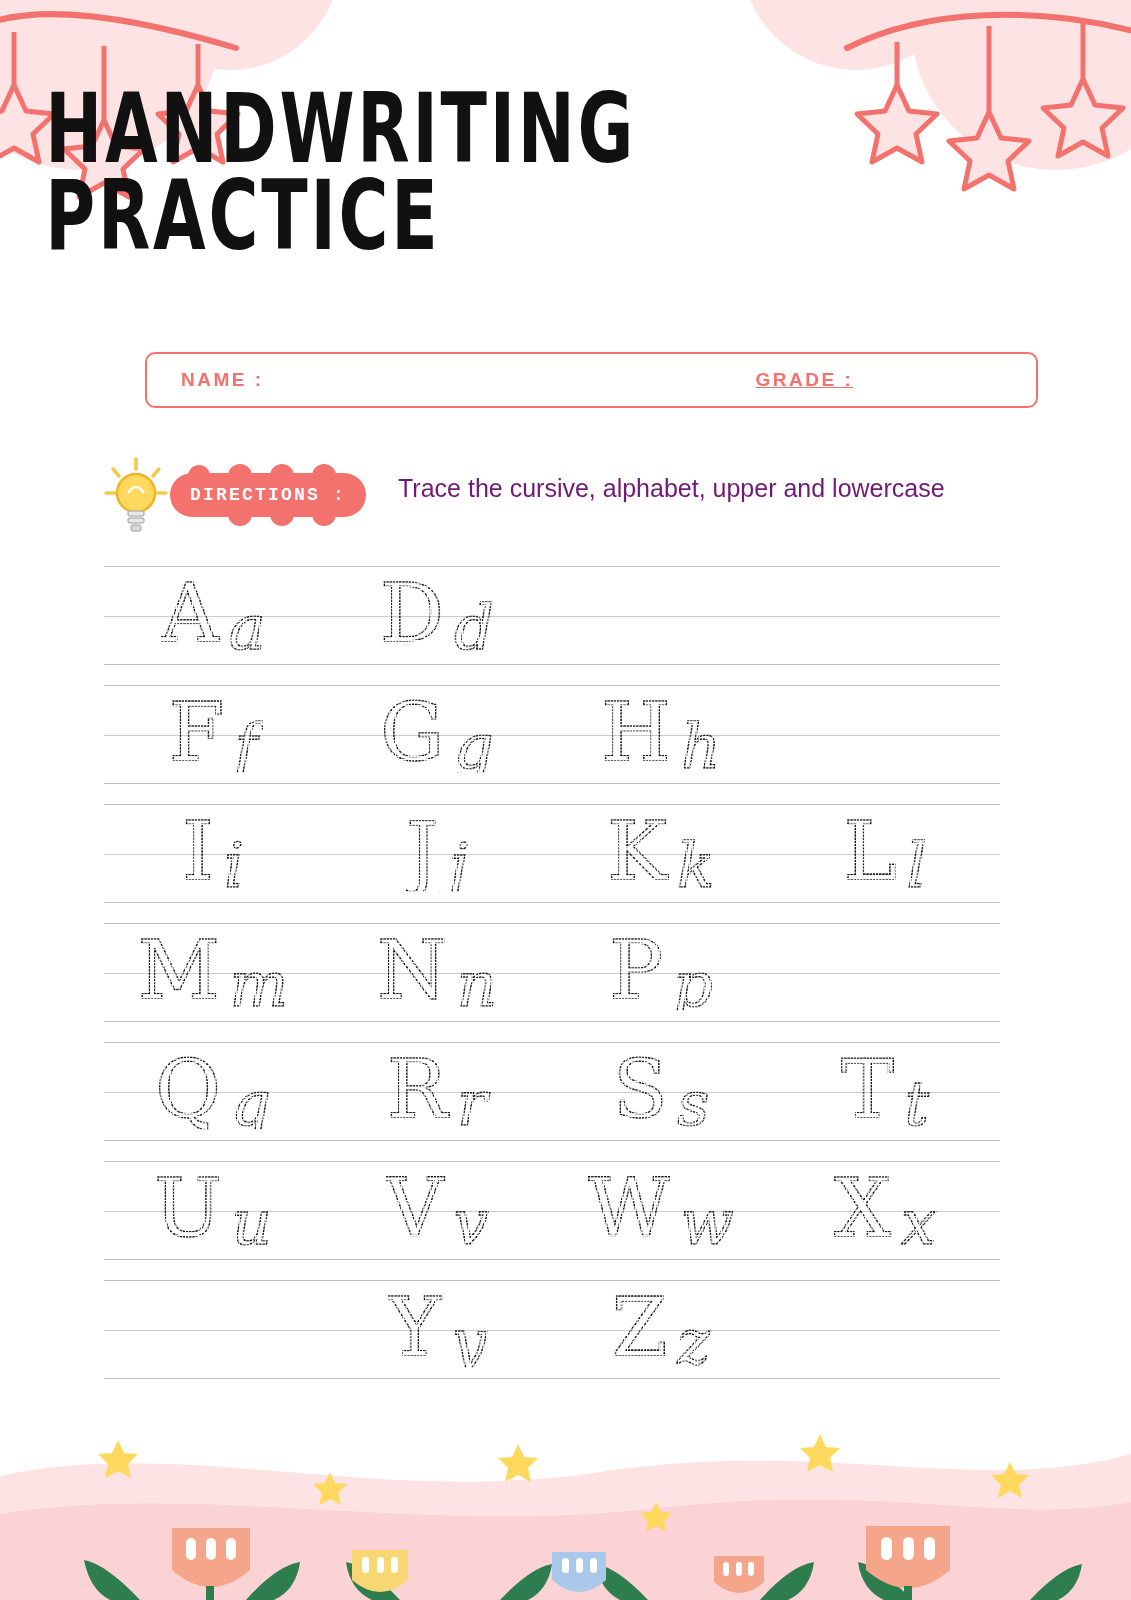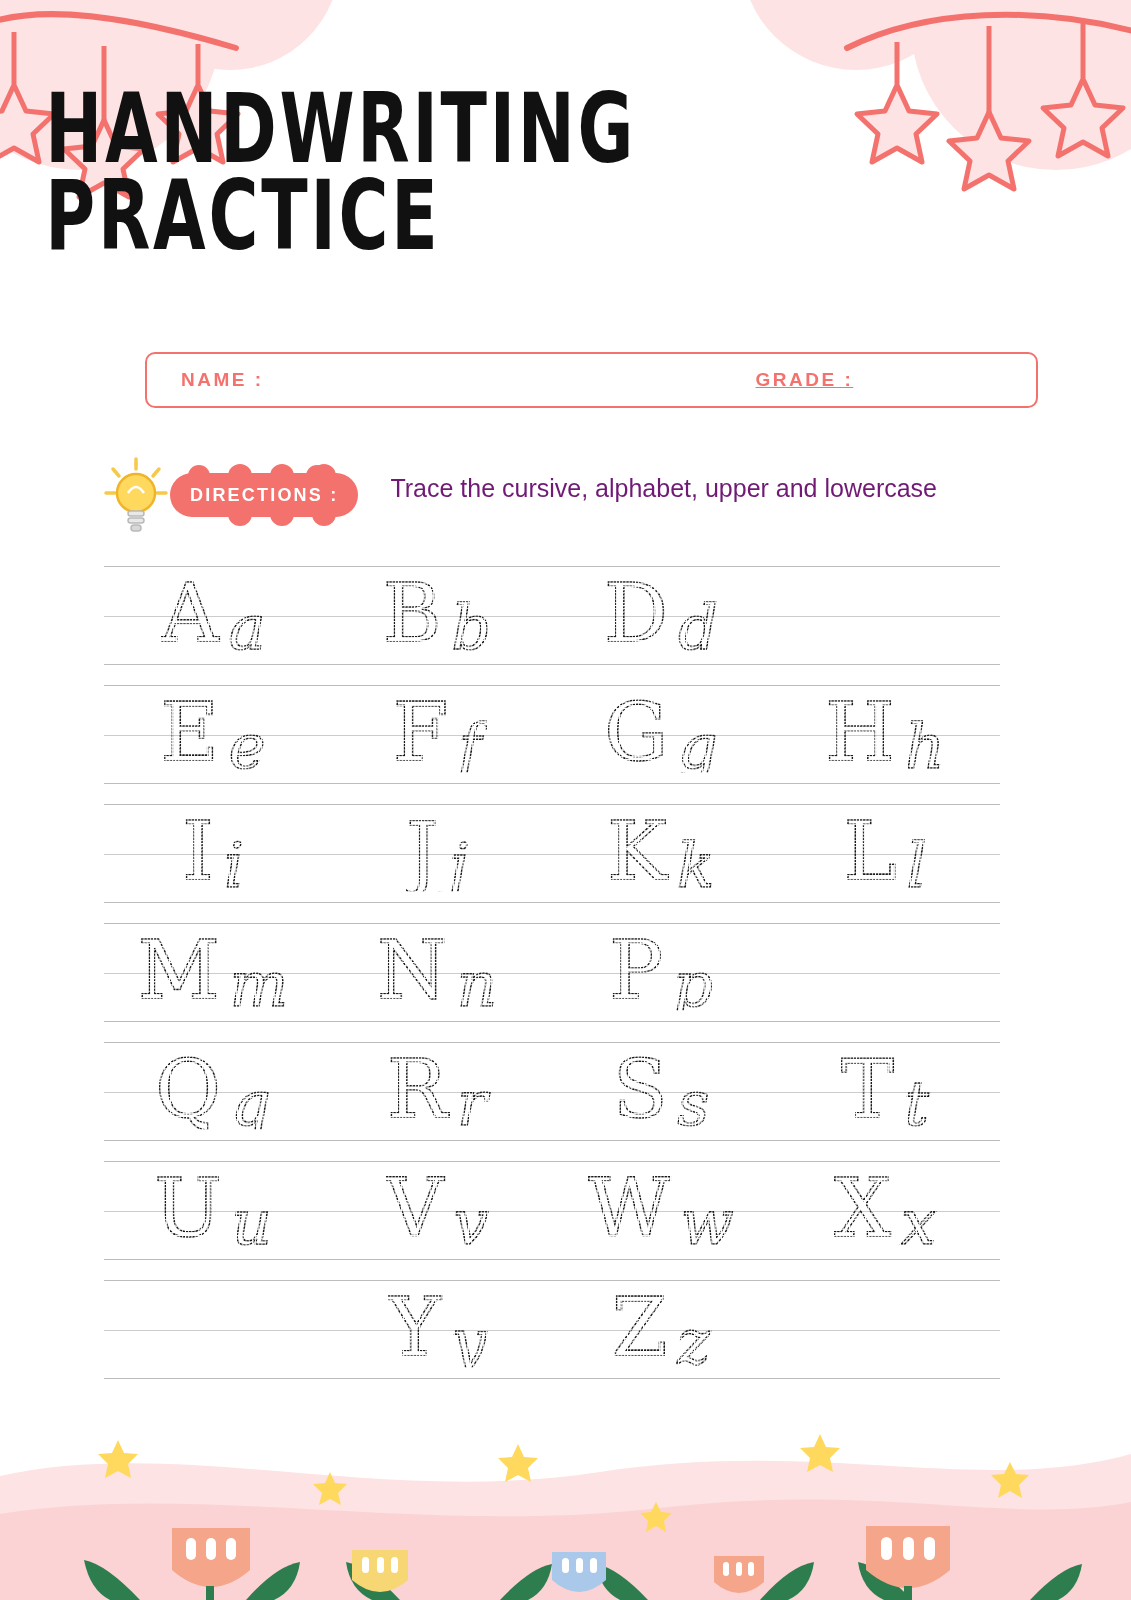--- a/index.html
+++ b/index.html
@@ -255,53 +255,47 @@
     </svg>
   </div>
 
   <div class="dir-pill">
     <span class="dir-bump" style="width:24px;height:24px;left:58px;top:-9px;"></span>
     <span class="dir-bump" style="width:24px;height:24px;left:100px;top:-9px;"></span>
     <span class="dir-bump" style="width:24px;height:24px;left:142px;top:-9px;"></span>
     <span class="dir-bump" style="width:24px;height:24px;left:58px;bottom:-9px;"></span>
     <span class="dir-bump" style="width:24px;height:24px;left:100px;bottom:-9px;"></span>
     <span class="dir-bump" style="width:24px;height:24px;left:142px;bottom:-9px;"></span>
-    <span style="position:relative;z-index:2;">DIRECTIONS :</span>
+    <span style="position:relative;z-index:2;font-family:Liberation Mono, monospace;">DIRECTIONS :</span>
   </div>
 
   <div class="dir-text">Trace the cursive, alphabet, upper and lowercase</div>
 </div>
 
 <div class="sheet">
 
   <div class="row">
     <div class="line top"></div>
     <div class="line mid"></div>
     <div class="line bottom"></div>
     <div class="cells">
       <div class="cell">
           <span class="glyphs"><span>A</span><span class="lower">a</span></span>
         </div>
       <div class="cell">
-          <span class="glyphs"><span>B</span><span class="lower">b</span></span>
-        </div>
-      <div class="cell">
           <span class="glyphs"><span>D</span><span class="lower">d</span></span>
         </div>
     </div>
   </div>
 
   <div class="row">
     <div class="line top"></div>
     <div class="line mid"></div>
     <div class="line bottom"></div>
     <div class="cells">
-      <div class="cell">
-          <span class="glyphs"><span>E</span><span class="lower">e</span></span>
-        </div>
       <div class="cell">
           <span class="glyphs"><span>F</span><span class="lower">f</span></span>
         </div>
       <div class="cell">
           <span class="glyphs"><span>G</span><span class="lower">g</span></span>
         </div>
       <div class="cell">
           <span class="glyphs"><span>H</span><span class="lower">h</span></span>
         </div>
     </div>

